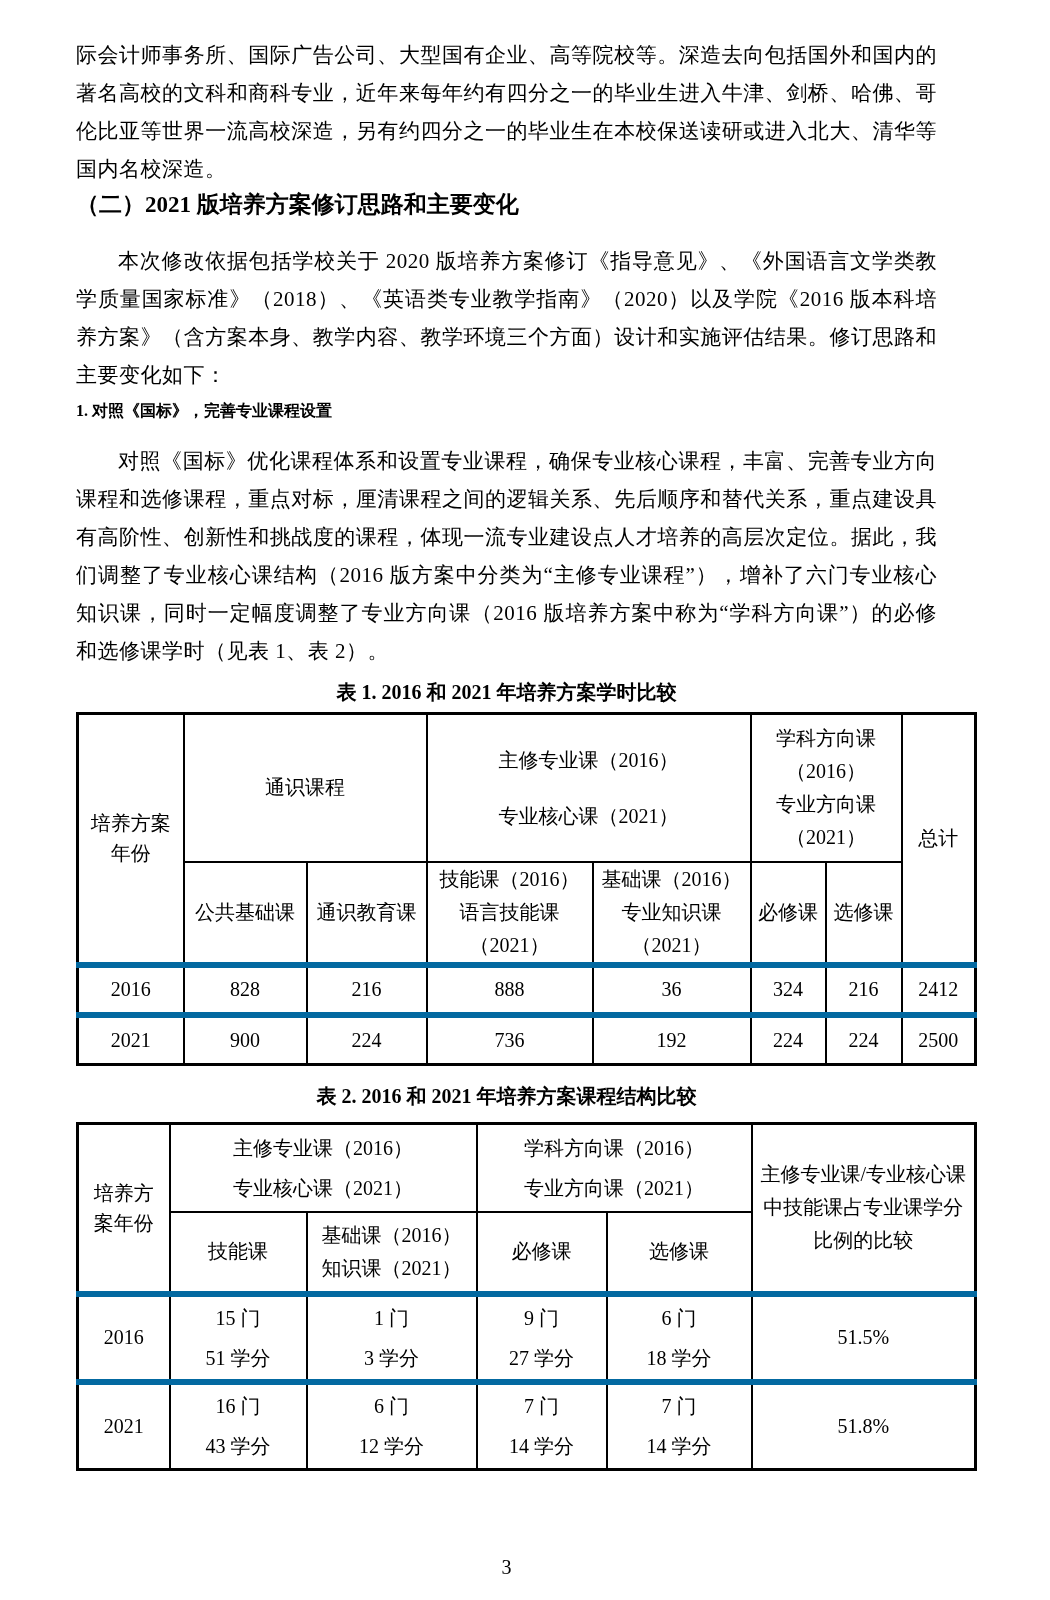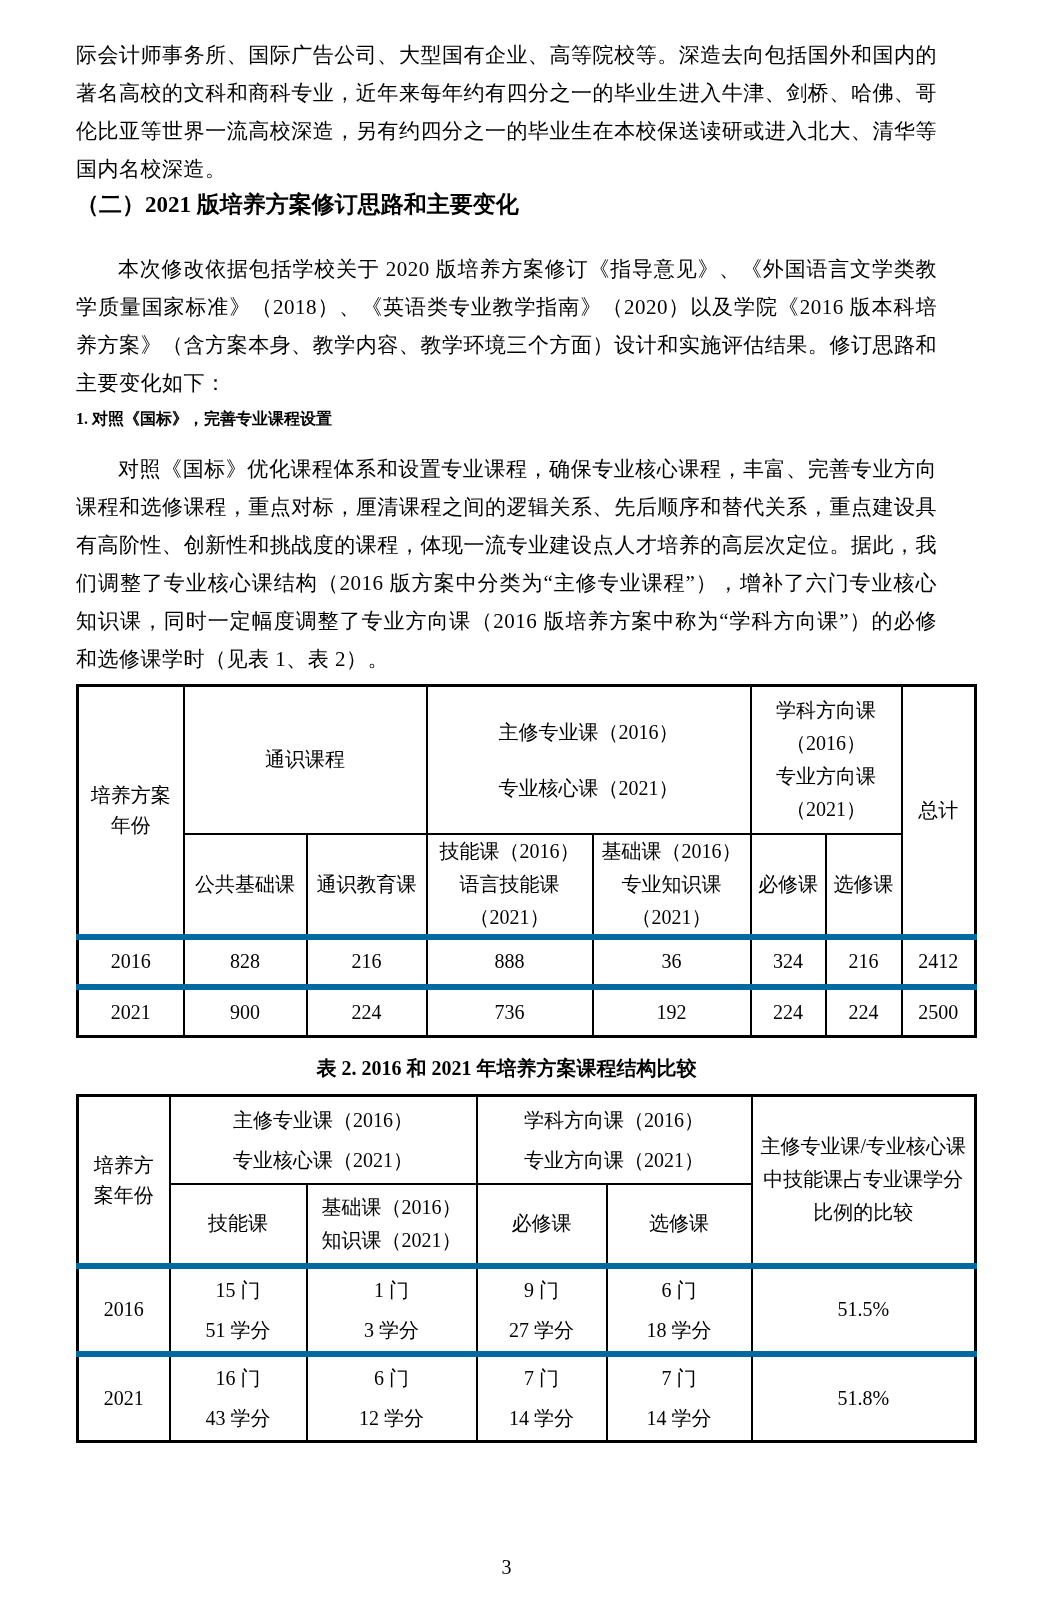--- a/index.html
+++ b/index.html
@@ -25,21 +25,21 @@
   .sec-heading {
     font-size: 23px;
     font-weight: bold;
     line-height: 34px;
   }
   .sub-heading {
     font-size: 16px;
     font-weight: bold;
     line-height: 34px;
   }
-  .para2 { margin-top: 28px; }
+  .para2 { margin-top: 20px; }
   .para3 { margin-top: 14px; }
   .tbl-caption {
     font-size: 20px;
     font-weight: bold;
     line-height: 28px;
     text-align: center;
     margin-top: 8px;
   }
   .tbl-caption.second { margin-top: 16px; }
   table {
@@ -88,20 +88,21 @@
   <p class="body-text">际会计师事务所、国际广告公司、大型国有企业、高等院校等。深造去向包括国外和国内的著名高校的文科和商科专业，近年来每年约有四分之一的毕业生进入牛津、剑桥、哈佛、哥伦比亚等世界一流高校深造，另有约四分之一的毕业生在本校保送读研或进入北大、清华等国内名校深造。</p>
 
   <h2 class="sec-heading">（二）2021 版培养方案修订思路和主要变化</h2>
 
   <p class="body-text indent para2">本次修改依据包括学校关于 2020 版培养方案修订《指导意见》、《外国语言文学类教学质量国家标准》（2018）、《英语类专业教学指南》（2020）以及学院《2016 版本科培养方案》（含方案本身、教学内容、教学环境三个方面）设计和实施评估结果。修订思路和主要变化如下：</p>
 
   <h3 class="sub-heading">1. 对照《国标》，完善专业课程设置</h3>
 
   <p class="body-text indent para3">对照《国标》优化课程体系和设置专业课程，确保专业核心课程，丰富、完善专业方向课程和选修课程，重点对标，厘清课程之间的逻辑关系、先后顺序和替代关系，重点建设具有高阶性、创新性和挑战度的课程，体现一流专业建设点人才培养的高层次定位。据此，我们调整了专业核心课结构（2016 版方案中分类为“主修专业课程”），增补了六门专业核心知识课，同时一定幅度调整了专业方向课（2016 版培养方案中称为“学科方向课”）的必修和选修课学时（见表 1、表 2）。</p>
 
+  <div class="tbl-caption">表 1. 2016 和 2021 年培养方案学时比较</div>
 
   <table class="t1">
     <colgroup>
       <col style="width:106px">
         <col style="width:123px">
         <col style="width:120px">
       <col style="width:166px">
         <col style="width:158px">
         <col style="width:75px">
       <col style="width:76px">

